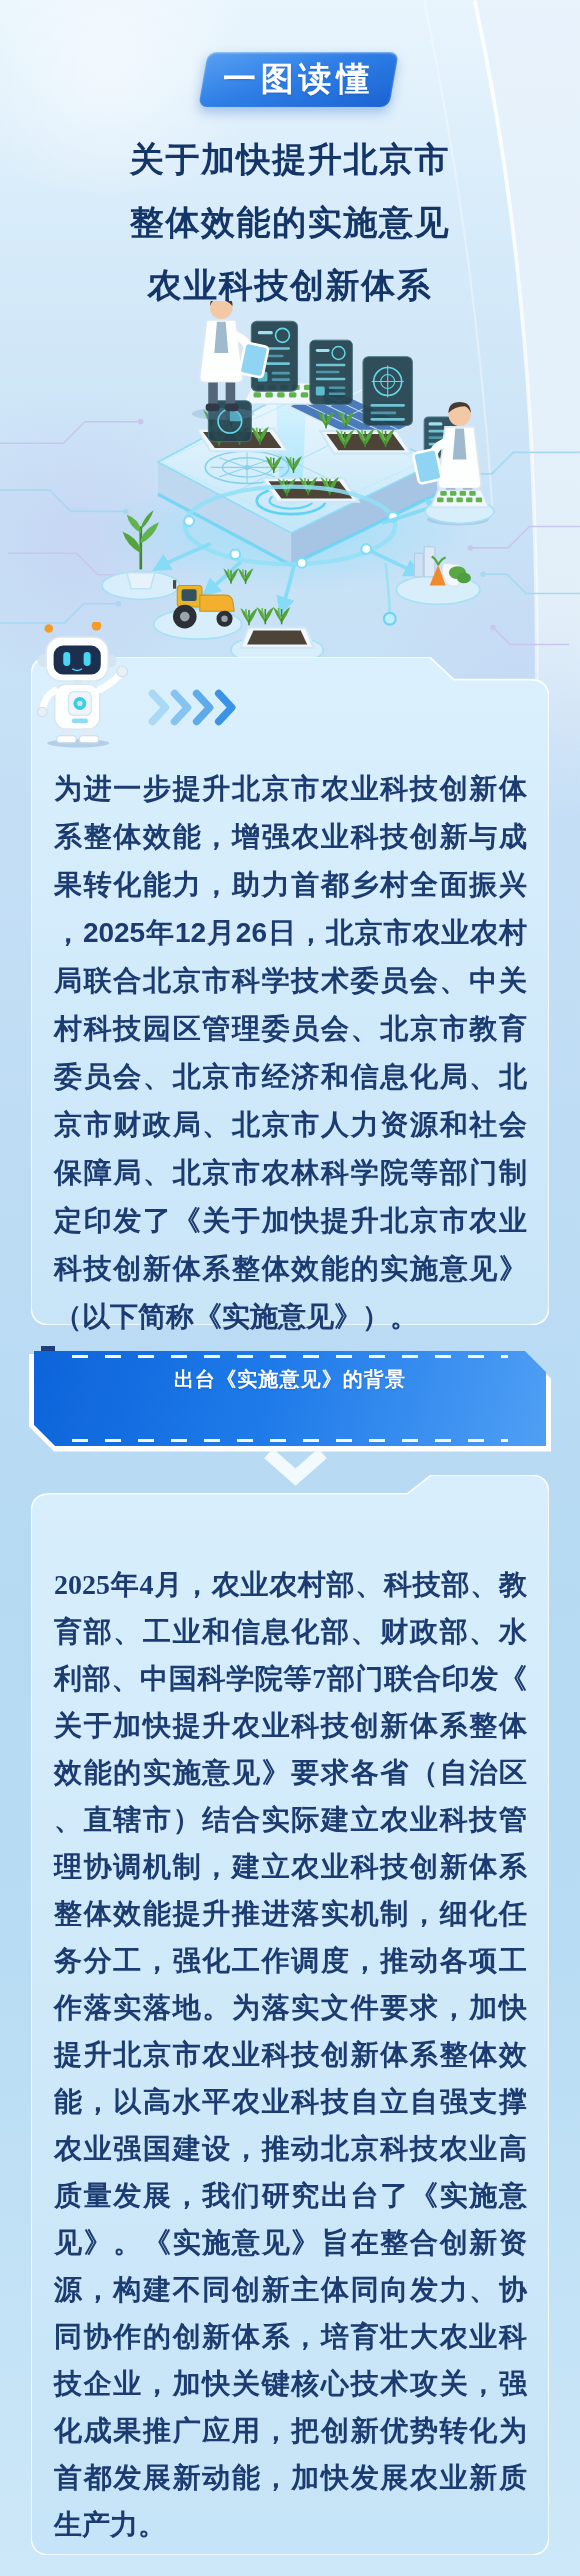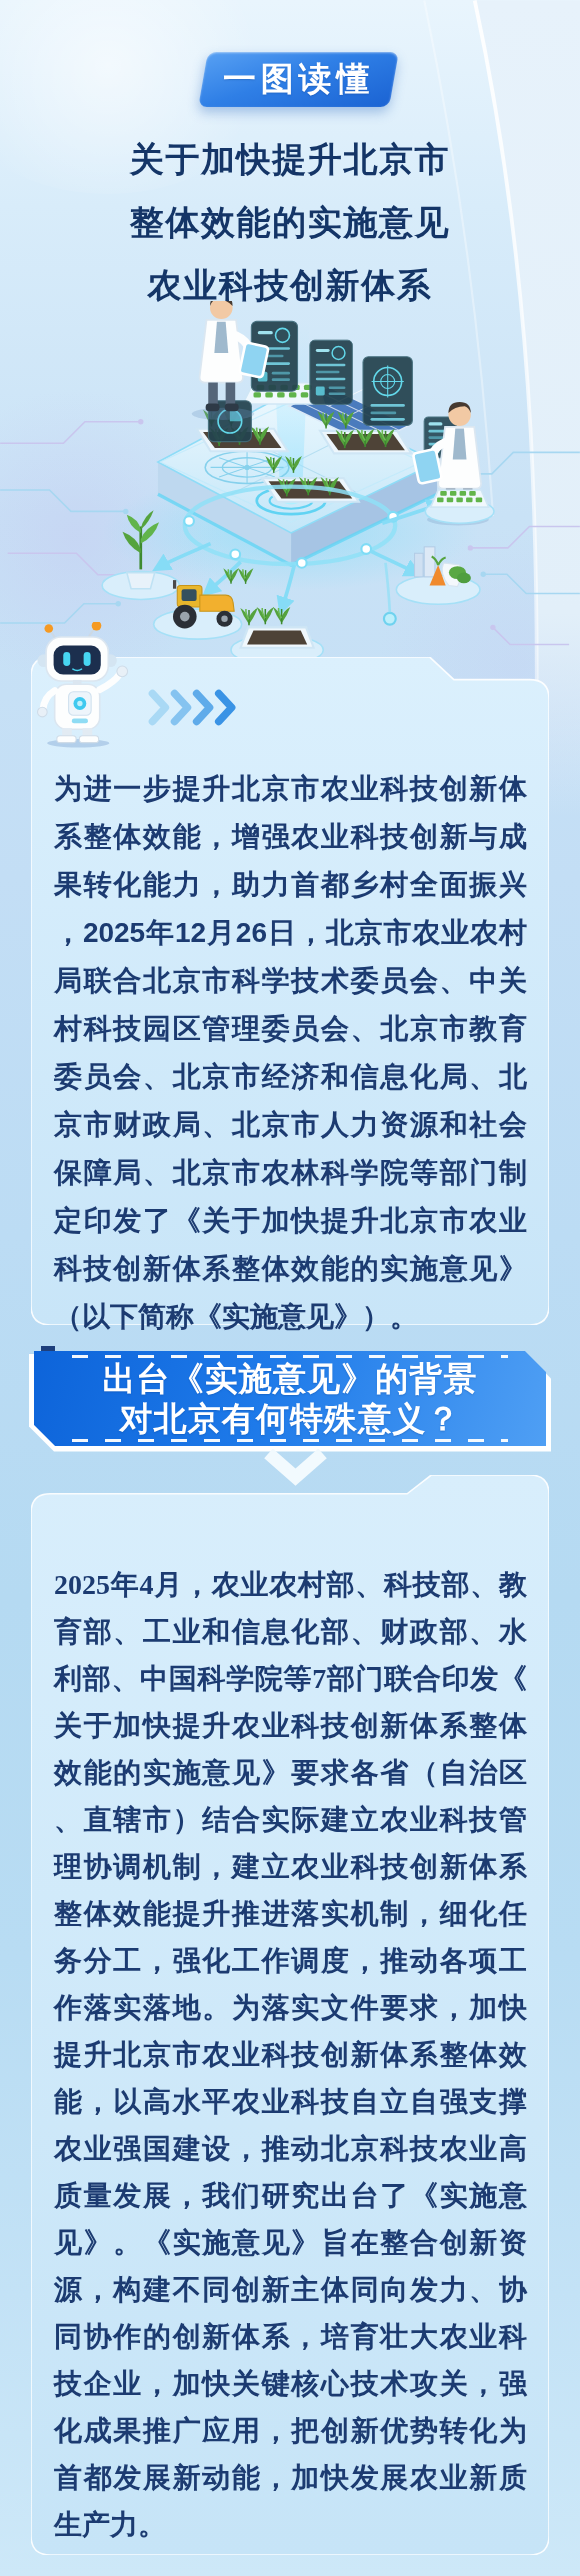--- a/index.html
+++ b/index.html
@@ -52,21 +52,21 @@
     position:absolute;left:4.8px;top:4.8px;right:4.8px;bottom:4.8px;
     background:linear-gradient(105deg,#0d64da 0%,#1e7ae9 45%,#4f9ff4 100%);
     clip-path:polygon(0 0,calc(100% - 21.5px) 0,100% 21.5px,100% 100%,21.5px 100%,0 calc(100% - 21.5px));
   }
   .banner .dash{position:absolute;left:38px;right:38px;height:3.8px;
     background:repeating-linear-gradient(90deg,rgba(255,255,255,.95) 0 16px,rgba(255,255,255,0) 16px 33px);}
   .banner .dash.top{top:3.8px;}
   .banner .dash.bot{bottom:3.8px;}
   .banner .txt{
     position:absolute;left:0;top:13px;width:100%;text-align:center;color:#ffffff;
-    font-size:33px;font-weight:bold;line-height:40px;letter-spacing:1.1px;
+    font-size:20px;font-weight:bold;line-height:40px;letter-spacing:1.1px;
     text-shadow:0 1.1px 1.6px rgba(15,70,150,.35);
   }
   .chevron{position:absolute;left:262px;top:1449px;}
 </style>
 </head>
 <body>
 
 <div class="page">
 
   <div class="tint t3"></div>
@@ -403,21 +403,20 @@
 
   <div class="banner">
     <div class="corner"></div>
     <div class="frame"></div>
     <div class="panel">
       <div class="dash top"></div>
       <div class="dash bot"></div>
     </div>
     <div class="txt">
       <div>出台《实施意见》的背景</div>
-      <div>对北京有何特殊意义？</div>
     </div>
   </div>
 
   <svg class="chevron" width="67" height="38" viewBox="0 0 124 70">
     <path d="M12,8 L62,52 L112,8" fill="none" stroke="#f2fafe" stroke-width="24" stroke-linejoin="miter"></path>
   </svg>
 
   <svg class="card-svg" style="top:1475px;" width="518" height="1080" viewBox="0 0 964 2010">
     <defs>
       <linearGradient id="gC2" x1="0" y1="0" x2="0" y2="1">

